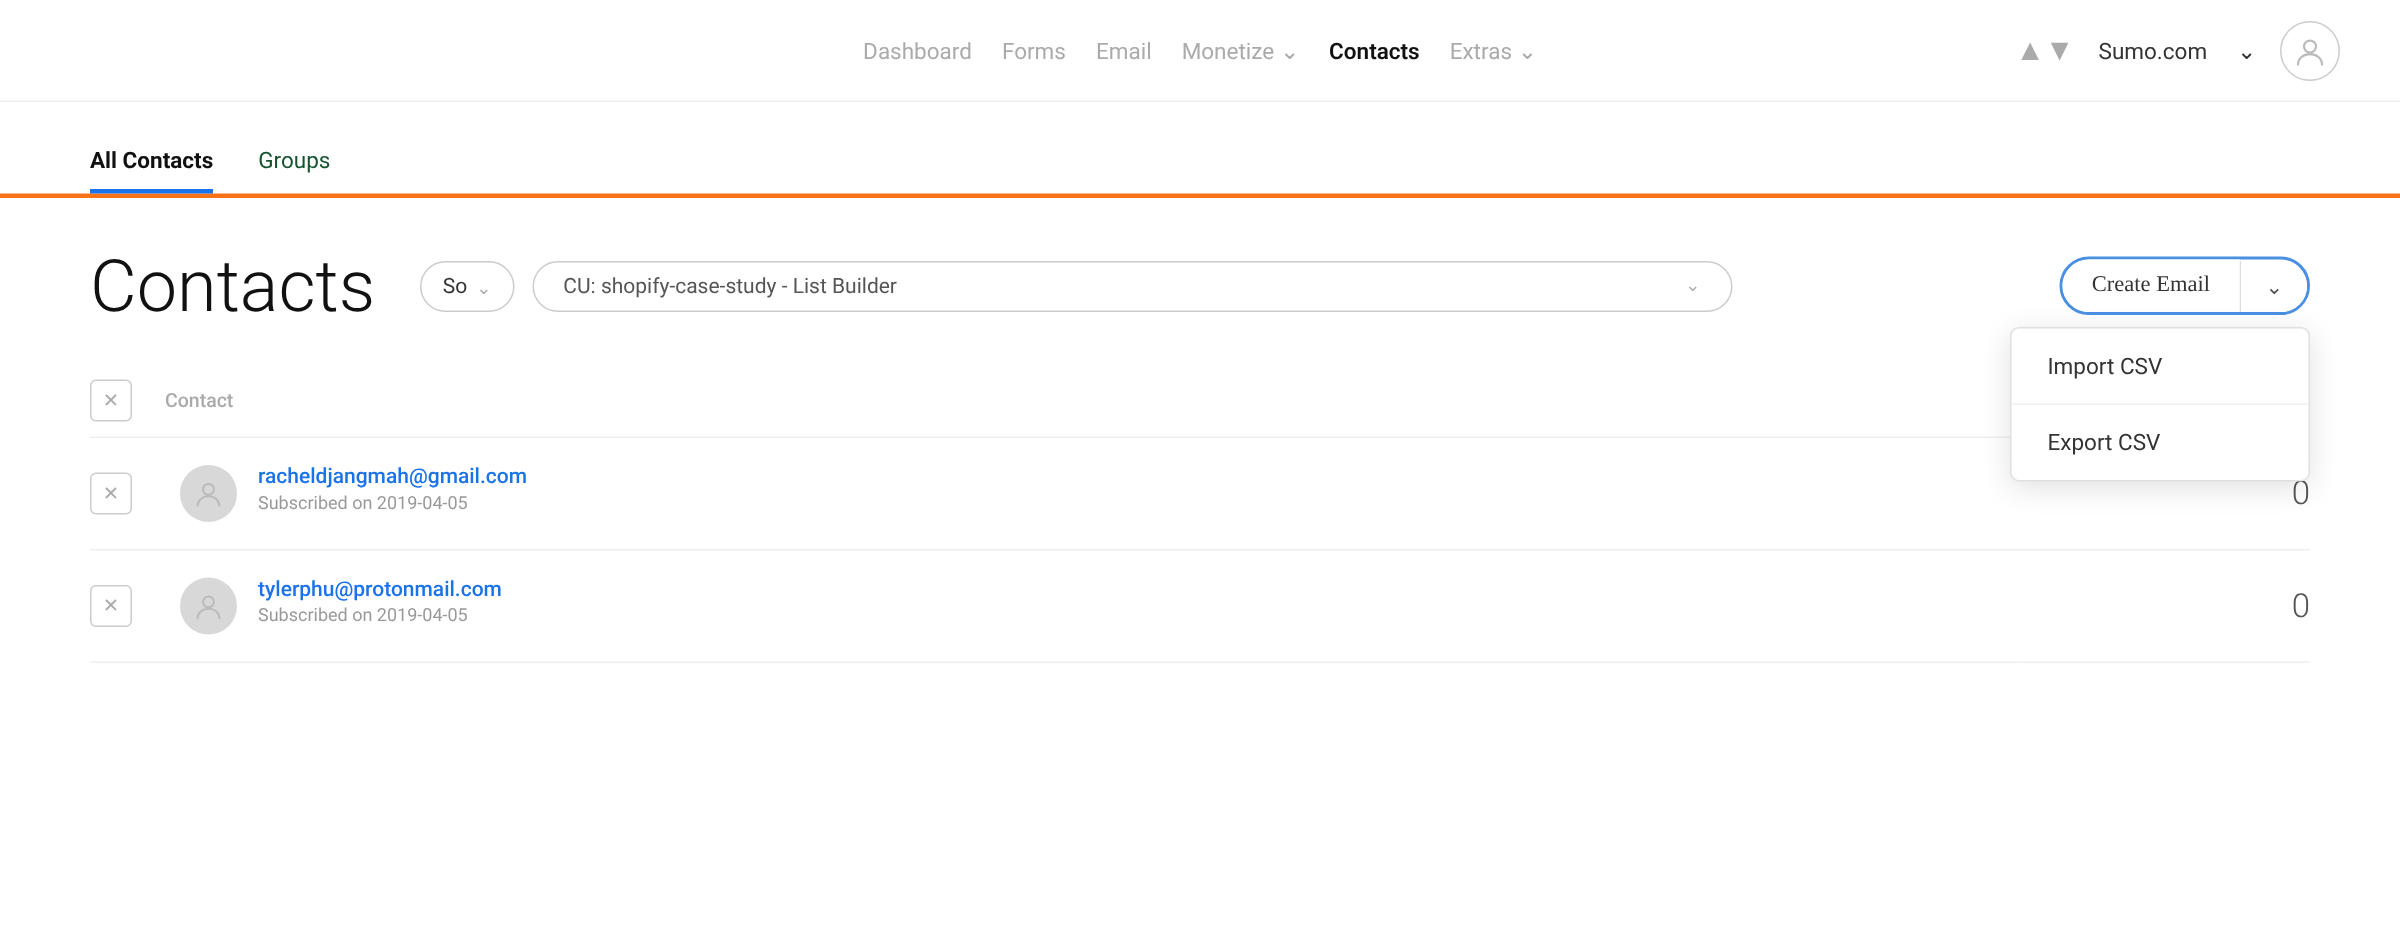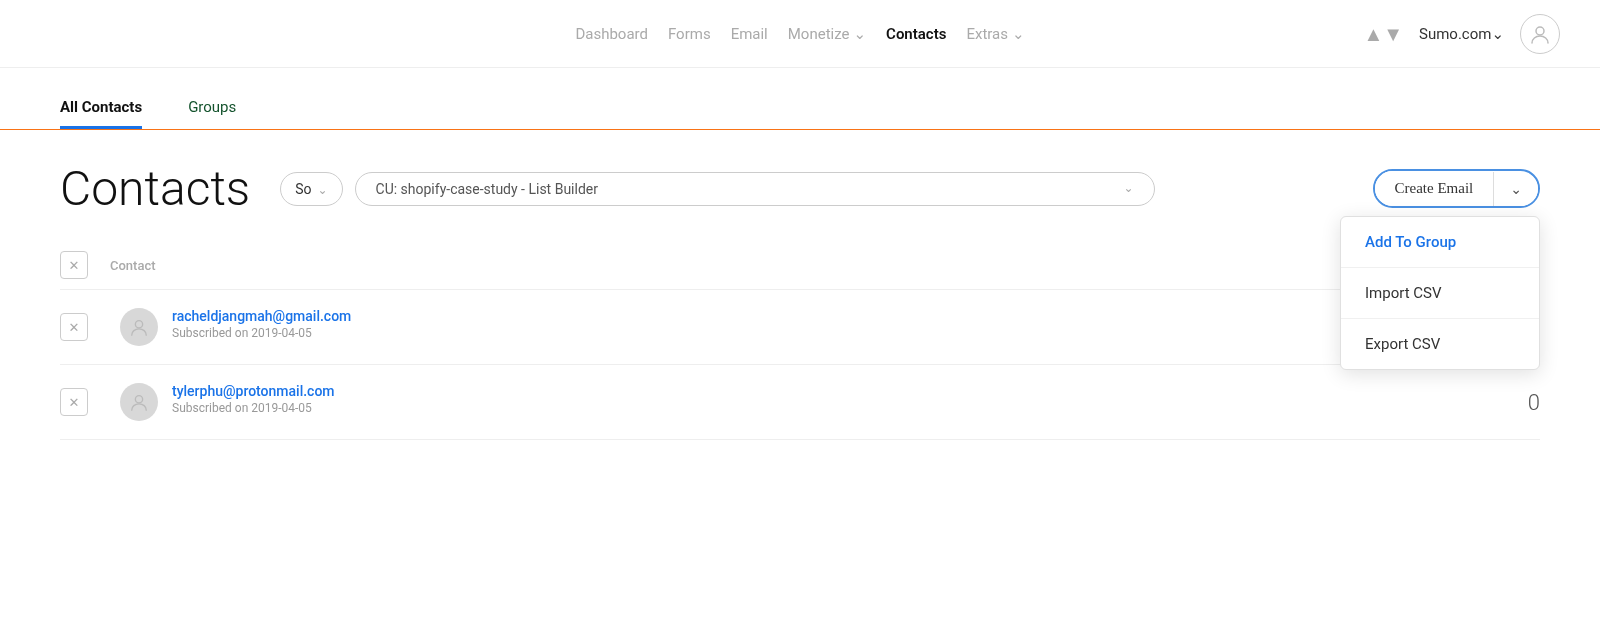--- a/index.html
+++ b/index.html
@@ -46,43 +46,43 @@
       gap: 16px;
     }
     .bell-icon {
       font-size: 20px;
       color: #aaa;
       cursor: pointer;
     }
     .account-btn {
       display: flex;
       align-items: center;
-      gap: 0;
+      gap: 20px;
       font-size: 15px;
       color: #333;
       cursor: pointer;
     }
     .avatar-circle {
       width: 40px;
       height: 40px;
       border-radius: 50%;
       border: 1.5px solid #ccc;
       display: flex;
       align-items: center;
       justify-content: center;
       color: #aaa;
       font-size: 18px;
     }
 
     
     .tabs-bar {
       padding: 20px 60px 0;
       display: flex;
-      gap: 16px;
-      border-bottom: 1px solid #f97316;
+      gap: 0;
+      border-bottom: 3px solid #f97316;
       text-align: center;
     }
     .tab {
       padding: 10px 0;
       margin-right: 30px;
       font-size: 15px;
       cursor: pointer;
       color: #14532d;
       border-bottom: 3px solid transparent;
       font-weight: 400;
@@ -350,21 +350,20 @@
 
     <div class="btn-group-wrapper">
       <div class="create-email-btn-group">
         <button class="create-email-btn-main">Create Email</button>
         <button class="create-email-btn-arrow">
           <span>⌄</span>
         </button>
       </div>
 
       <div class="dropdown-menu">
-        <div class="dropdown-item highlight">Add To Group</div>
         <div class="dropdown-item">Import CSV</div>
         <div class="dropdown-item">Export CSV</div>
       </div>
     </div>
   </div>
 
   <table class="contacts-table">
     <thead>
       <tr class="table-header-row">
         <th class="checkbox-cell">

